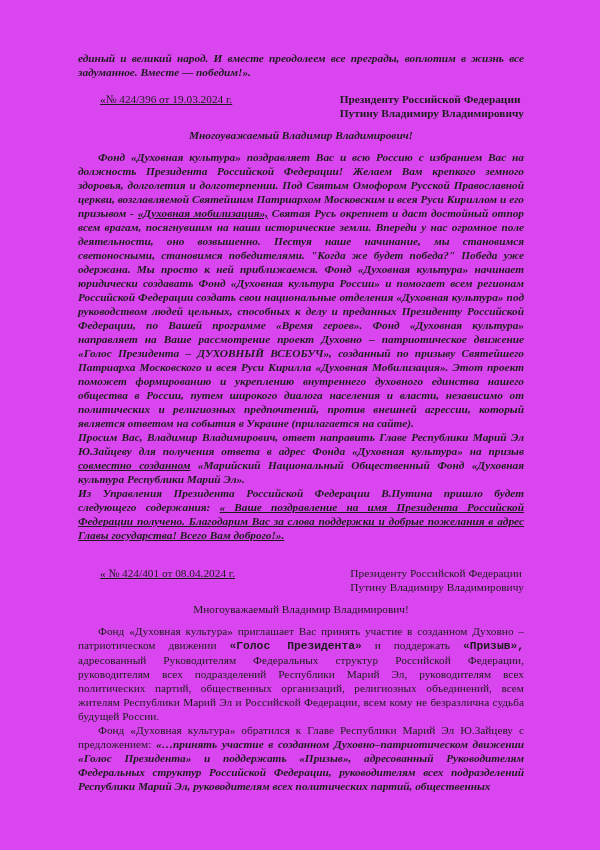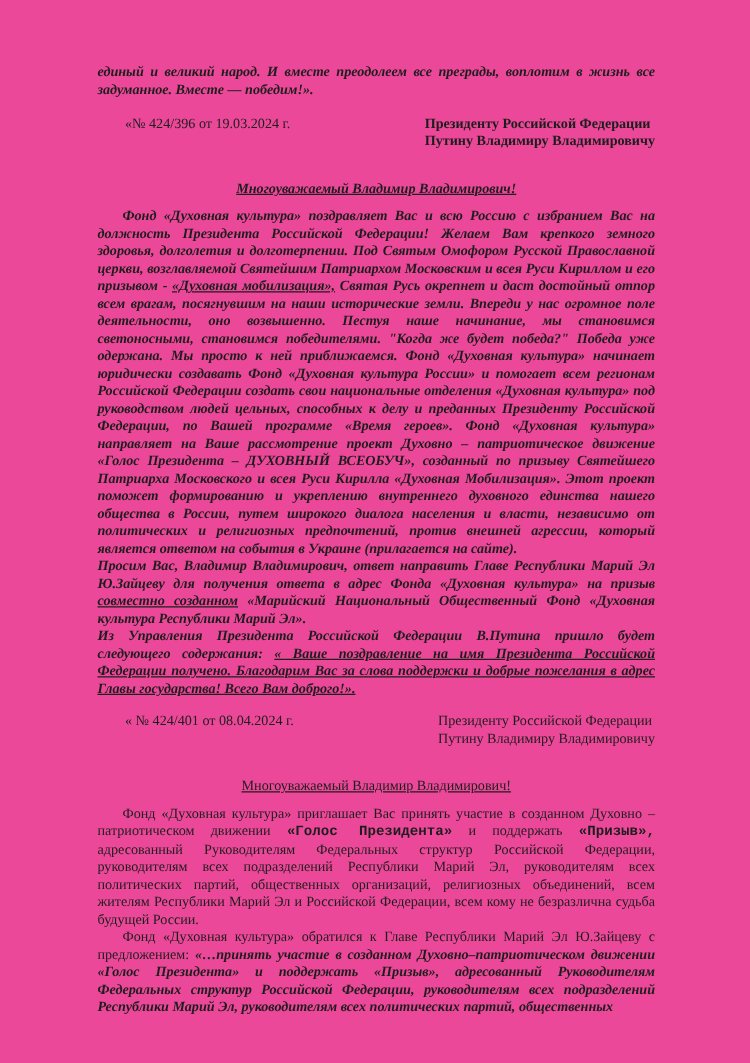--- a/index.html
+++ b/index.html
@@ -1,47 +1,47 @@
 <!DOCTYPE html>
 <html lang="ru"><head>
 <meta charset="utf-8">
 <style>
   html, body { margin: 0; padding: 0; background: #ffffff; }
   .page {
     position: relative;
     width: 600px;
     height: 850px;
-    background: #ec4899;
+    background: #d946ef;
     color: #1d1d1d;
     overflow: hidden;
   }
   .content {
     position: absolute;
     left: 78px;
     top: 51px;
     width: 446px;
     font-family: "Liberation Serif", "DejaVu Serif", serif;
     font-size: 11.3px;
     line-height: 14px;
     text-align: justify;
   }
   p { margin: 0; }
   .bi   { font-weight: 700; font-style: italic; }
   .bold { font-weight: 700; }
   .indent { text-indent: 20px; }
-  .salut { text-align: center; margin-top: 24px; margin-bottom: 8px; text-decoration: underline; }
+  .salut { text-align: center; margin-top: 8px; margin-bottom: 8px; }
   .head {
     display: flex;
     justify-content: space-between;
     align-items: flex-start;
     margin-top: 13px;
   }
-  .head .ref  { padding-left: 22px; white-space: nowrap; text-align: left; }
+  .head .ref  { padding-left: 22px; white-space: nowrap; text-align: left; text-decoration: underline; }
   .head .addr { text-align: left; }
-  .head2 { margin-top: 12px; }
+  .head2 { margin-top: 24px; }
   
   span.u  { text-decoration: underline; }
   span.b  { font-weight: 700; font-family: Liberation Mono, monospace; }
   span.bi-r { font-weight: 700; font-style: italic; }
 </style>
 </head>
 <body>
 
 <div class="page">
   <div class="content">

